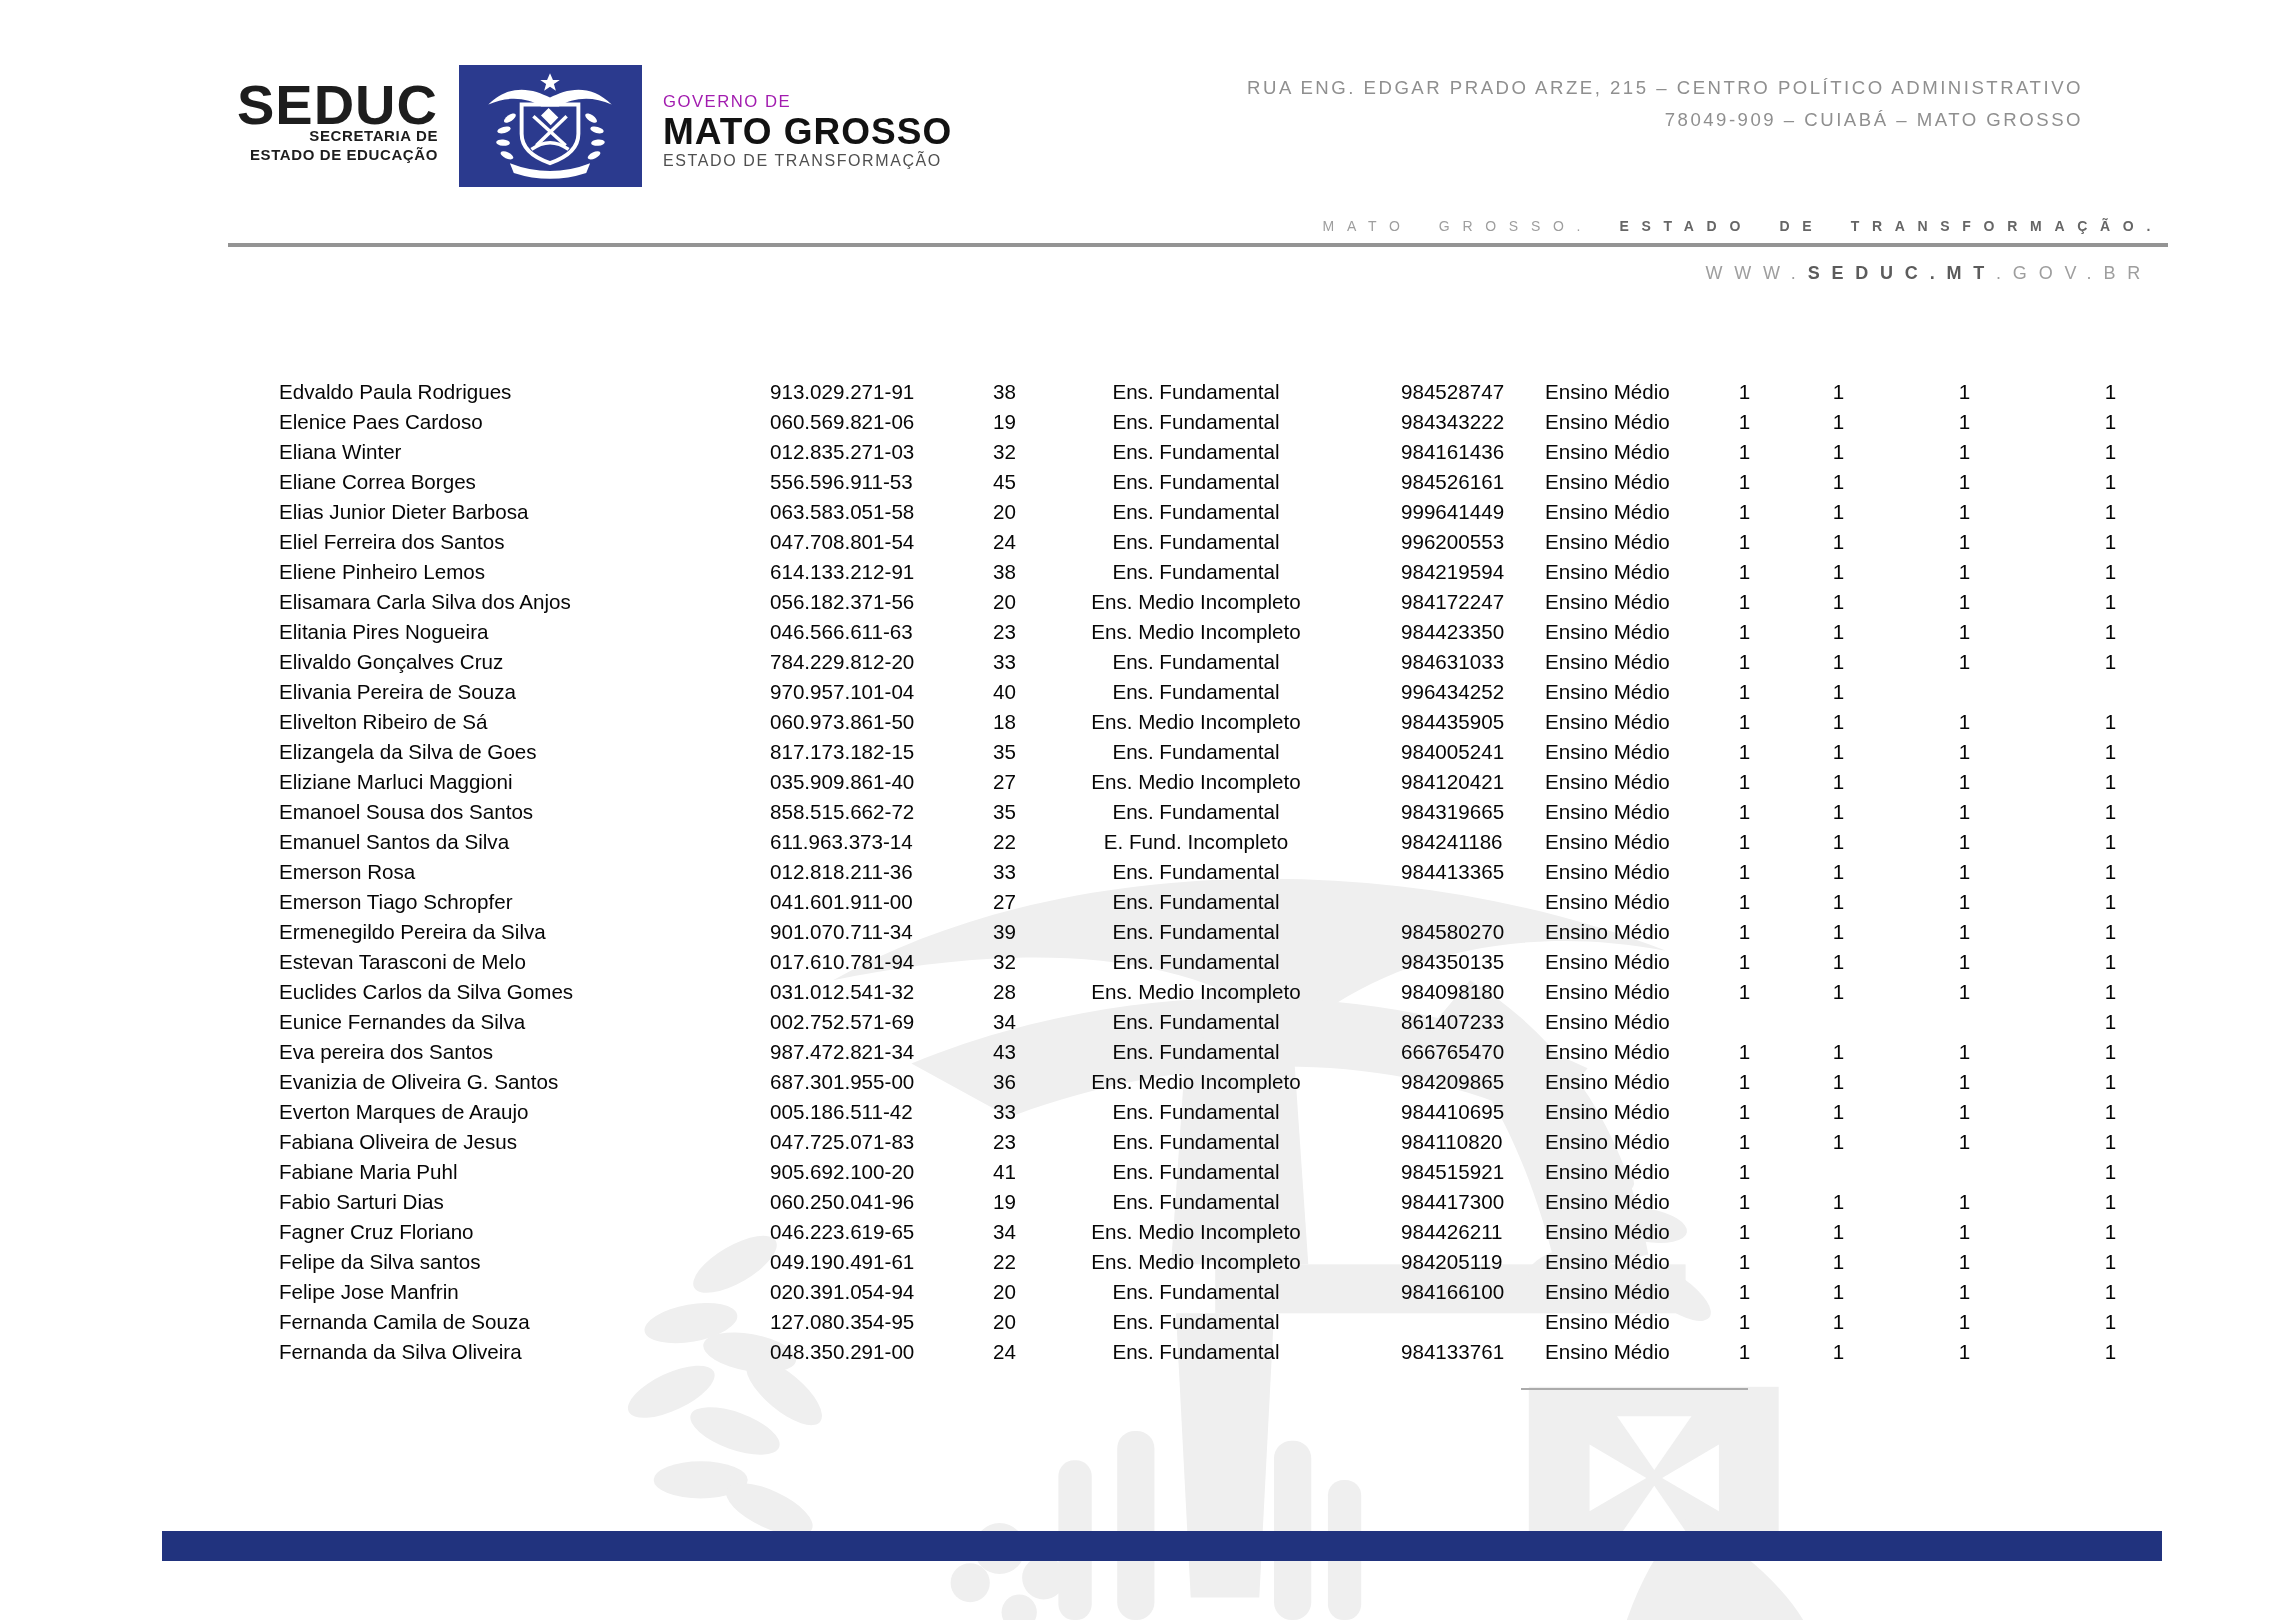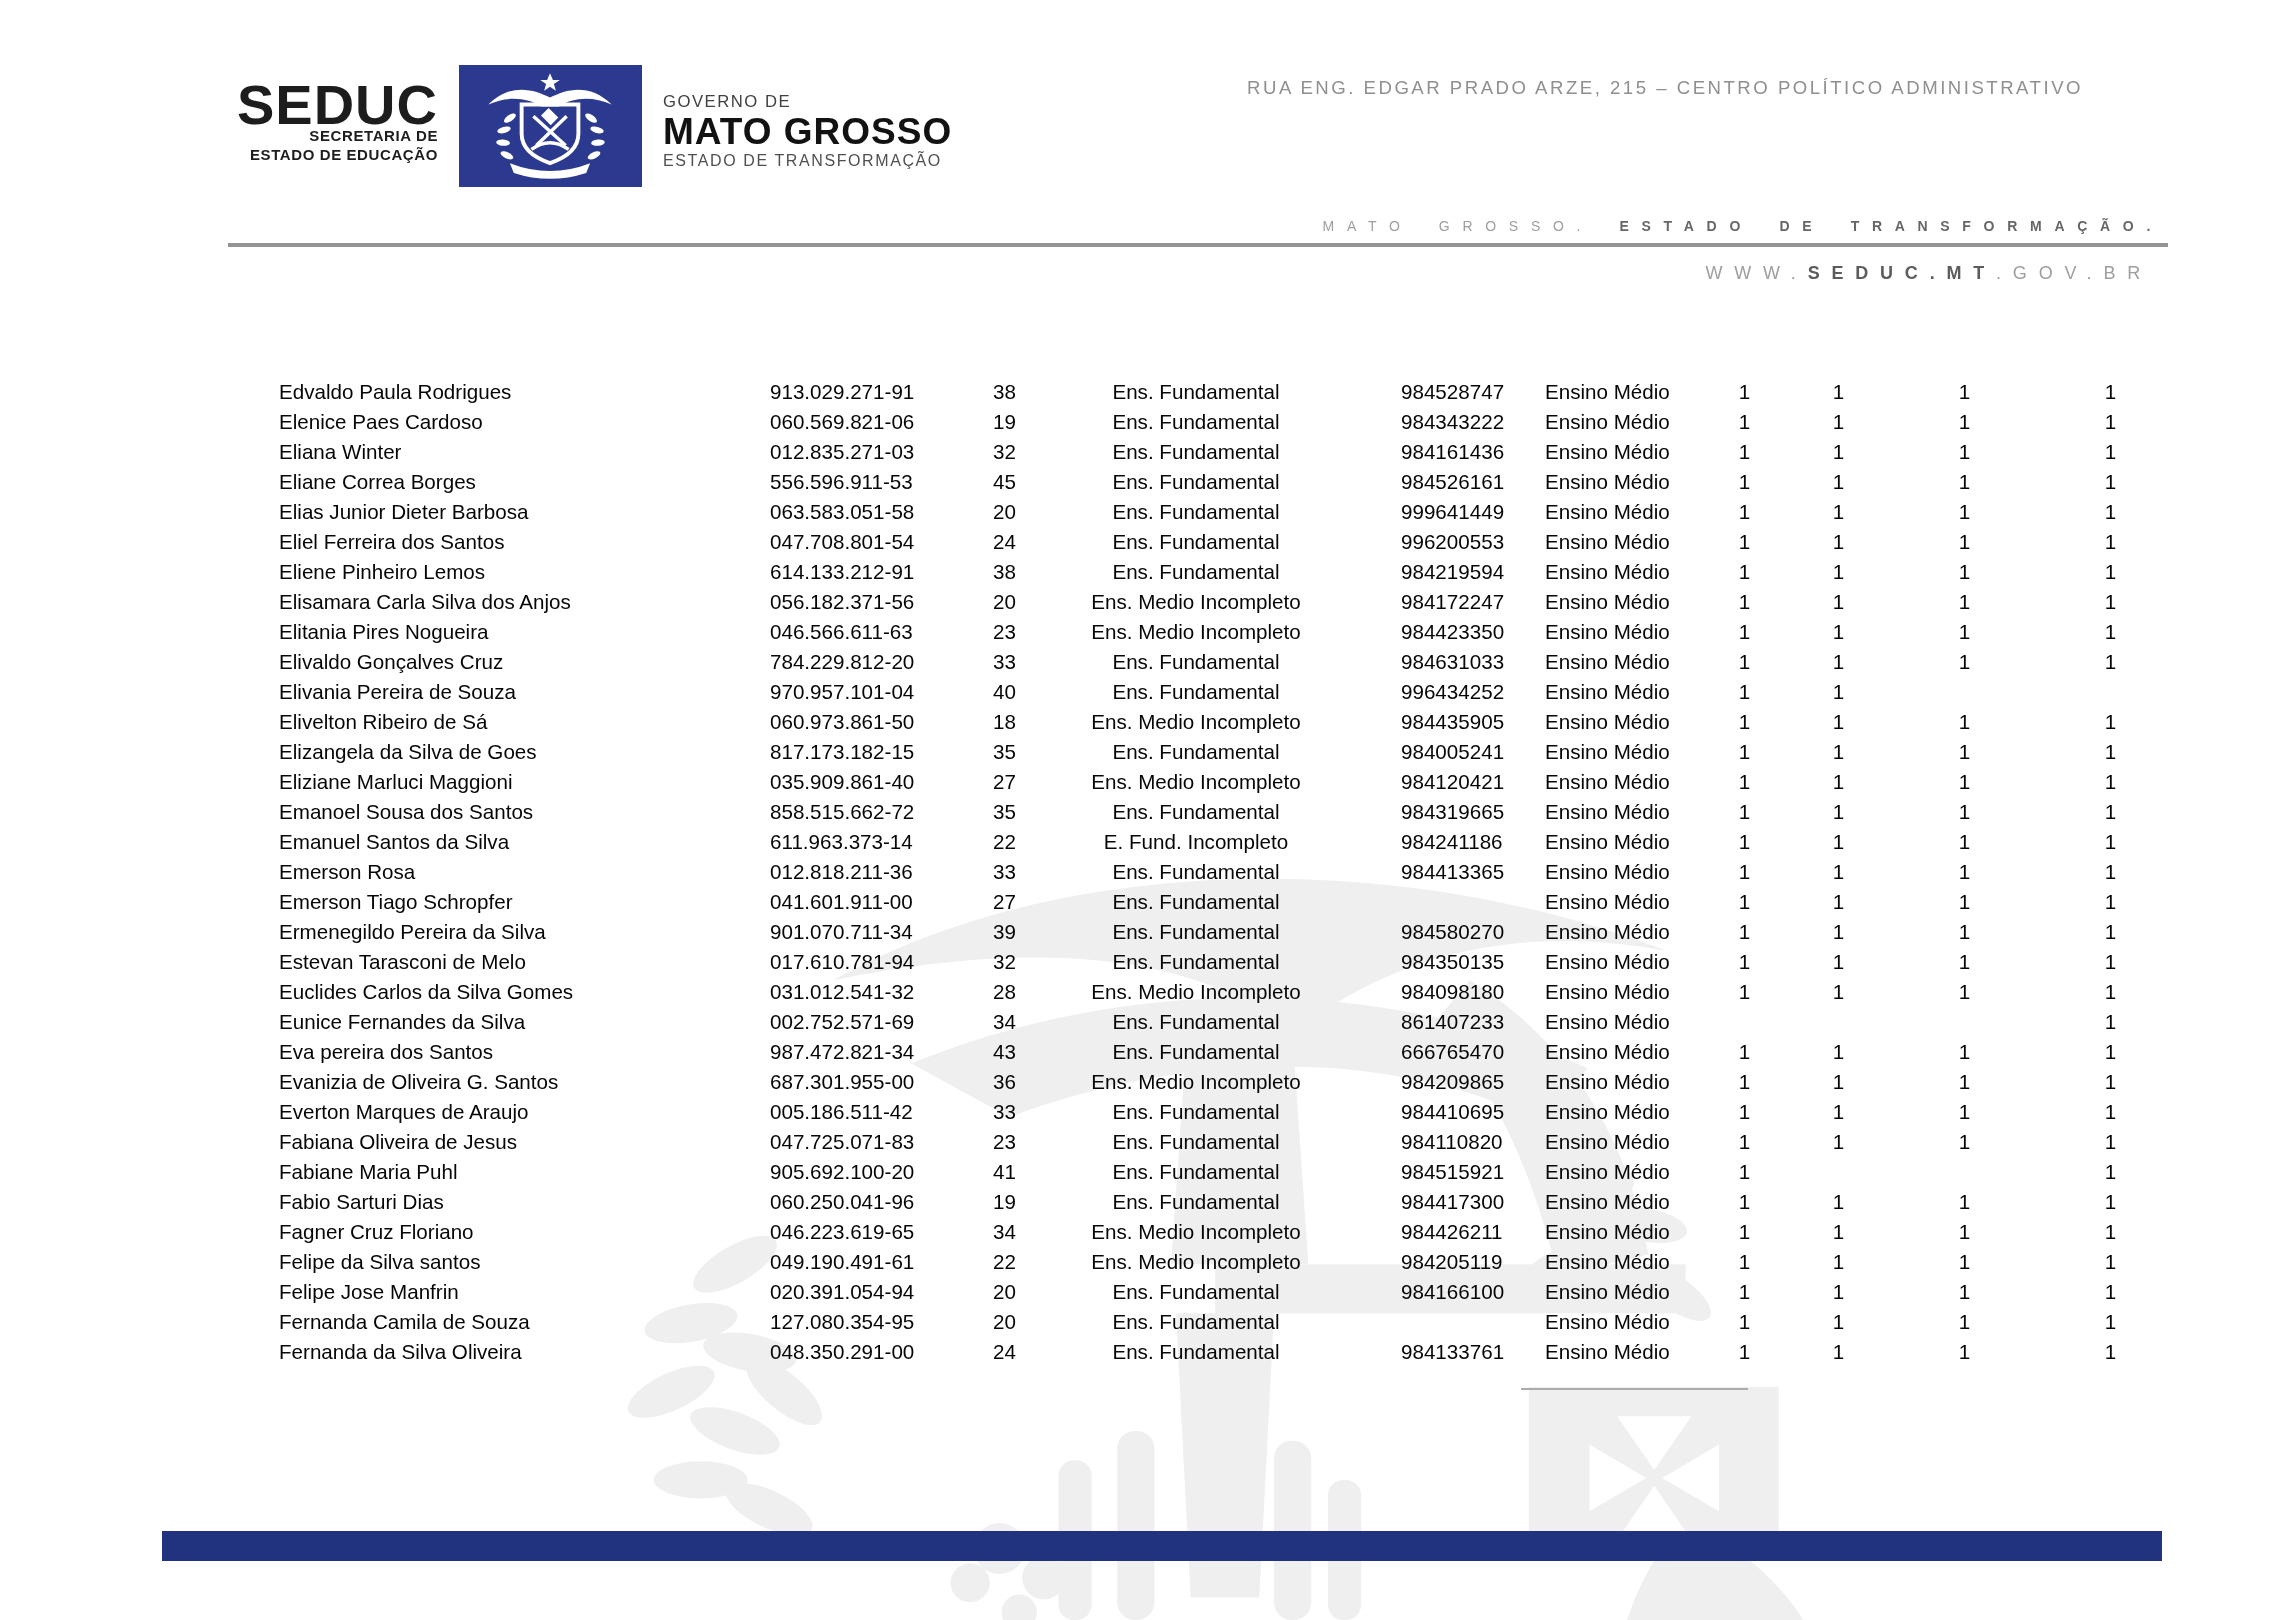--- a/index.html
+++ b/index.html
@@ -6,21 +6,21 @@
   body{
     width:2293px;height:1620px;position:relative;background:#ffffff;overflow:hidden;
     font-family:"Liberation Sans", sans-serif;
   }
   
   .seduc-block{position:absolute;left:147px;top:82px;width:291px;text-align:right;color:#222;}
   .seduc-word{font-size:56px;font-weight:bold;letter-spacing:1px;line-height:45px;color:#1d1d1d;}
   .seduc-sub{font-size:15px;font-weight:bold;letter-spacing:0.6px;line-height:18.6px;color:#1d1d1d;}
   .logo-box{position:absolute;left:459px;top:65px;width:183px;height:122px;background:var(--logo-blue,#2b3a8e);}
   .gov-block{position:absolute;left:663px;top:94px;}
-  .gov-small{font-size:16.7px;letter-spacing:1.5px;color:#404040;line-height:16.7px;}
+  .gov-small{font-size:16.7px;letter-spacing:1.5px;color:#a21caf;line-height:16.7px;}
   .gov-name{font-size:37px;font-weight:bold;letter-spacing:1px;color:#121212;line-height:37px;margin-top:2px;}
   .gov-tag{font-size:16px;letter-spacing:1.6px;color:#4f4f4f;line-height:16.7px;margin-top:2.9px;}
   .contact{position:absolute;left:980px;top:78px;width:1103px;text-align:right;color:#8f8f8f;
            font-size:18.6px;letter-spacing:2.5px;}
   .contact div{margin-bottom:12.7px;line-height:19.6px;white-space:nowrap;}
   .tagline{position:absolute;left:228px;top:218px;width:1935px;text-align:right;white-space:nowrap;
            font-size:14px;letter-spacing:12.7px;word-spacing:9.8px;color:#9e9e9e;}
   .tagline b{color:#666;font-weight:bold;}
   .hdr-line{position:absolute;left:228px;top:243px;width:1940px;height:3.9px;background:#949494;}
   .site{position:absolute;left:980px;top:263px;width:1172px;text-align:right;white-space:nowrap;
@@ -122,20 +122,21 @@
 </div>
 
 <div class="gov-block">
   <div class="gov-small">GOVERNO DE</div>
   <div class="gov-name">MATO GROSSO</div>
   <div class="gov-tag">ESTADO DE TRANSFORMAÇÃO</div>
 </div>
 
 <div class="contact">
   <div>RUA ENG. EDGAR PRADO ARZE, 215 – CENTRO POLÍTICO ADMINISTRATIVO</div>
+  <div>78049-909 – CUIABÁ – MATO GROSSO</div>
 </div>
 
 <div class="tagline">
   <span>MATO GROSSO.</span>
   <span> </span>
   <b>ESTADO DE TRANSFORMAÇÃO.</b>
 </div>
 
 <div class="hdr-line"></div>
 

